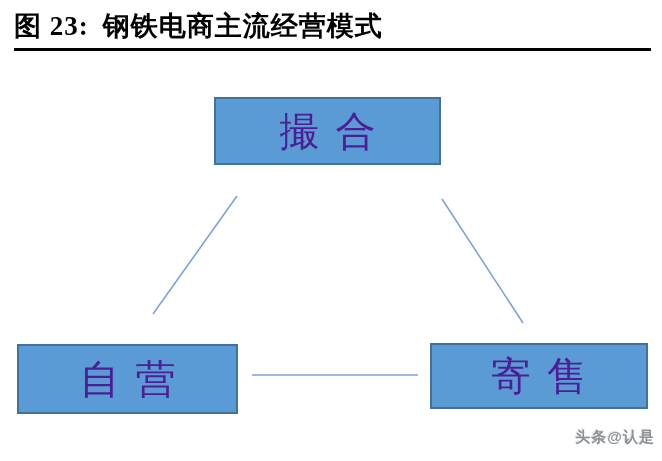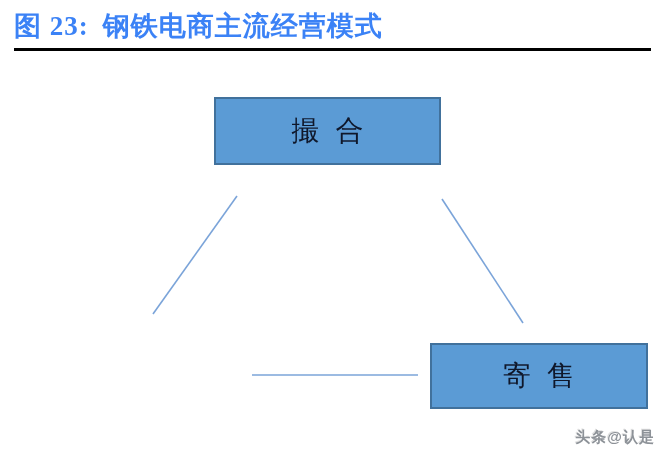--- a/index.html
+++ b/index.html
@@ -15,21 +15,21 @@
     overflow: hidden;
     font-family: "Liberation Serif", "DejaVu Serif", serif;
   }
   .figure-header {
     position: absolute;
     left: 14px;
     top: 8px;
     white-space: nowrap;
     font-weight: bold;
     font-size: 27px;
-    color: #3b82f6;
+    color: #000000;
     letter-spacing: 1px;
   }
   .figure-header .fig-label {
     margin-right: 14px;
   }
   .title-divider {
     position: absolute;
     left: 14px;
     top: 48px;
     width: 637px;
@@ -47,22 +47,22 @@
   .node {
     position: absolute;
     box-sizing: border-box;
     background: #5b9bd5;
     border: 2px solid #41719c;
     display: flex;
     align-items: center;
     justify-content: center;
   }
   .node-label {
-    color: #0f172a;
-    font-size: 28px;
+    color: #4c1d95;
+    font-size: 40px;
     font-family: Liberation Sans, sans-serif;
     letter-spacing: 16px;
     padding-left: 16px;
     line-height: 1;
     white-space: nowrap;
   }
   .node-top {
     left: 214px;
     top: 97px;
     width: 227px;
@@ -107,20 +107,23 @@
   <svg class="connector-layer" viewBox="0 0 662 461" xmlns="http://www.w3.org/2000/svg">
     <line x1="237" y1="196" x2="153" y2="314" stroke-width="1.6" stroke="#7ba4d9"></line>
     <line x1="442" y1="199" x2="523" y2="323" stroke-width="1.6" stroke="#7ba4d9"></line>
     <line x1="252" y1="375" x2="418" y2="375" stroke-width="1.6" stroke="#7ba4d9"></line>
   </svg>
 
   <div class="node node-top">
     <span class="node-label">撮合</span>
   </div>
 
+  <div class="node node-bottom-left">
+    <span class="node-label">自营</span>
+  </div>
 
   <div class="node node-bottom-right">
     <span class="node-label">寄售</span>
   </div>
 
   <div class="watermark">头条@认是</div>
 
 </div>
 
 </body></html>

